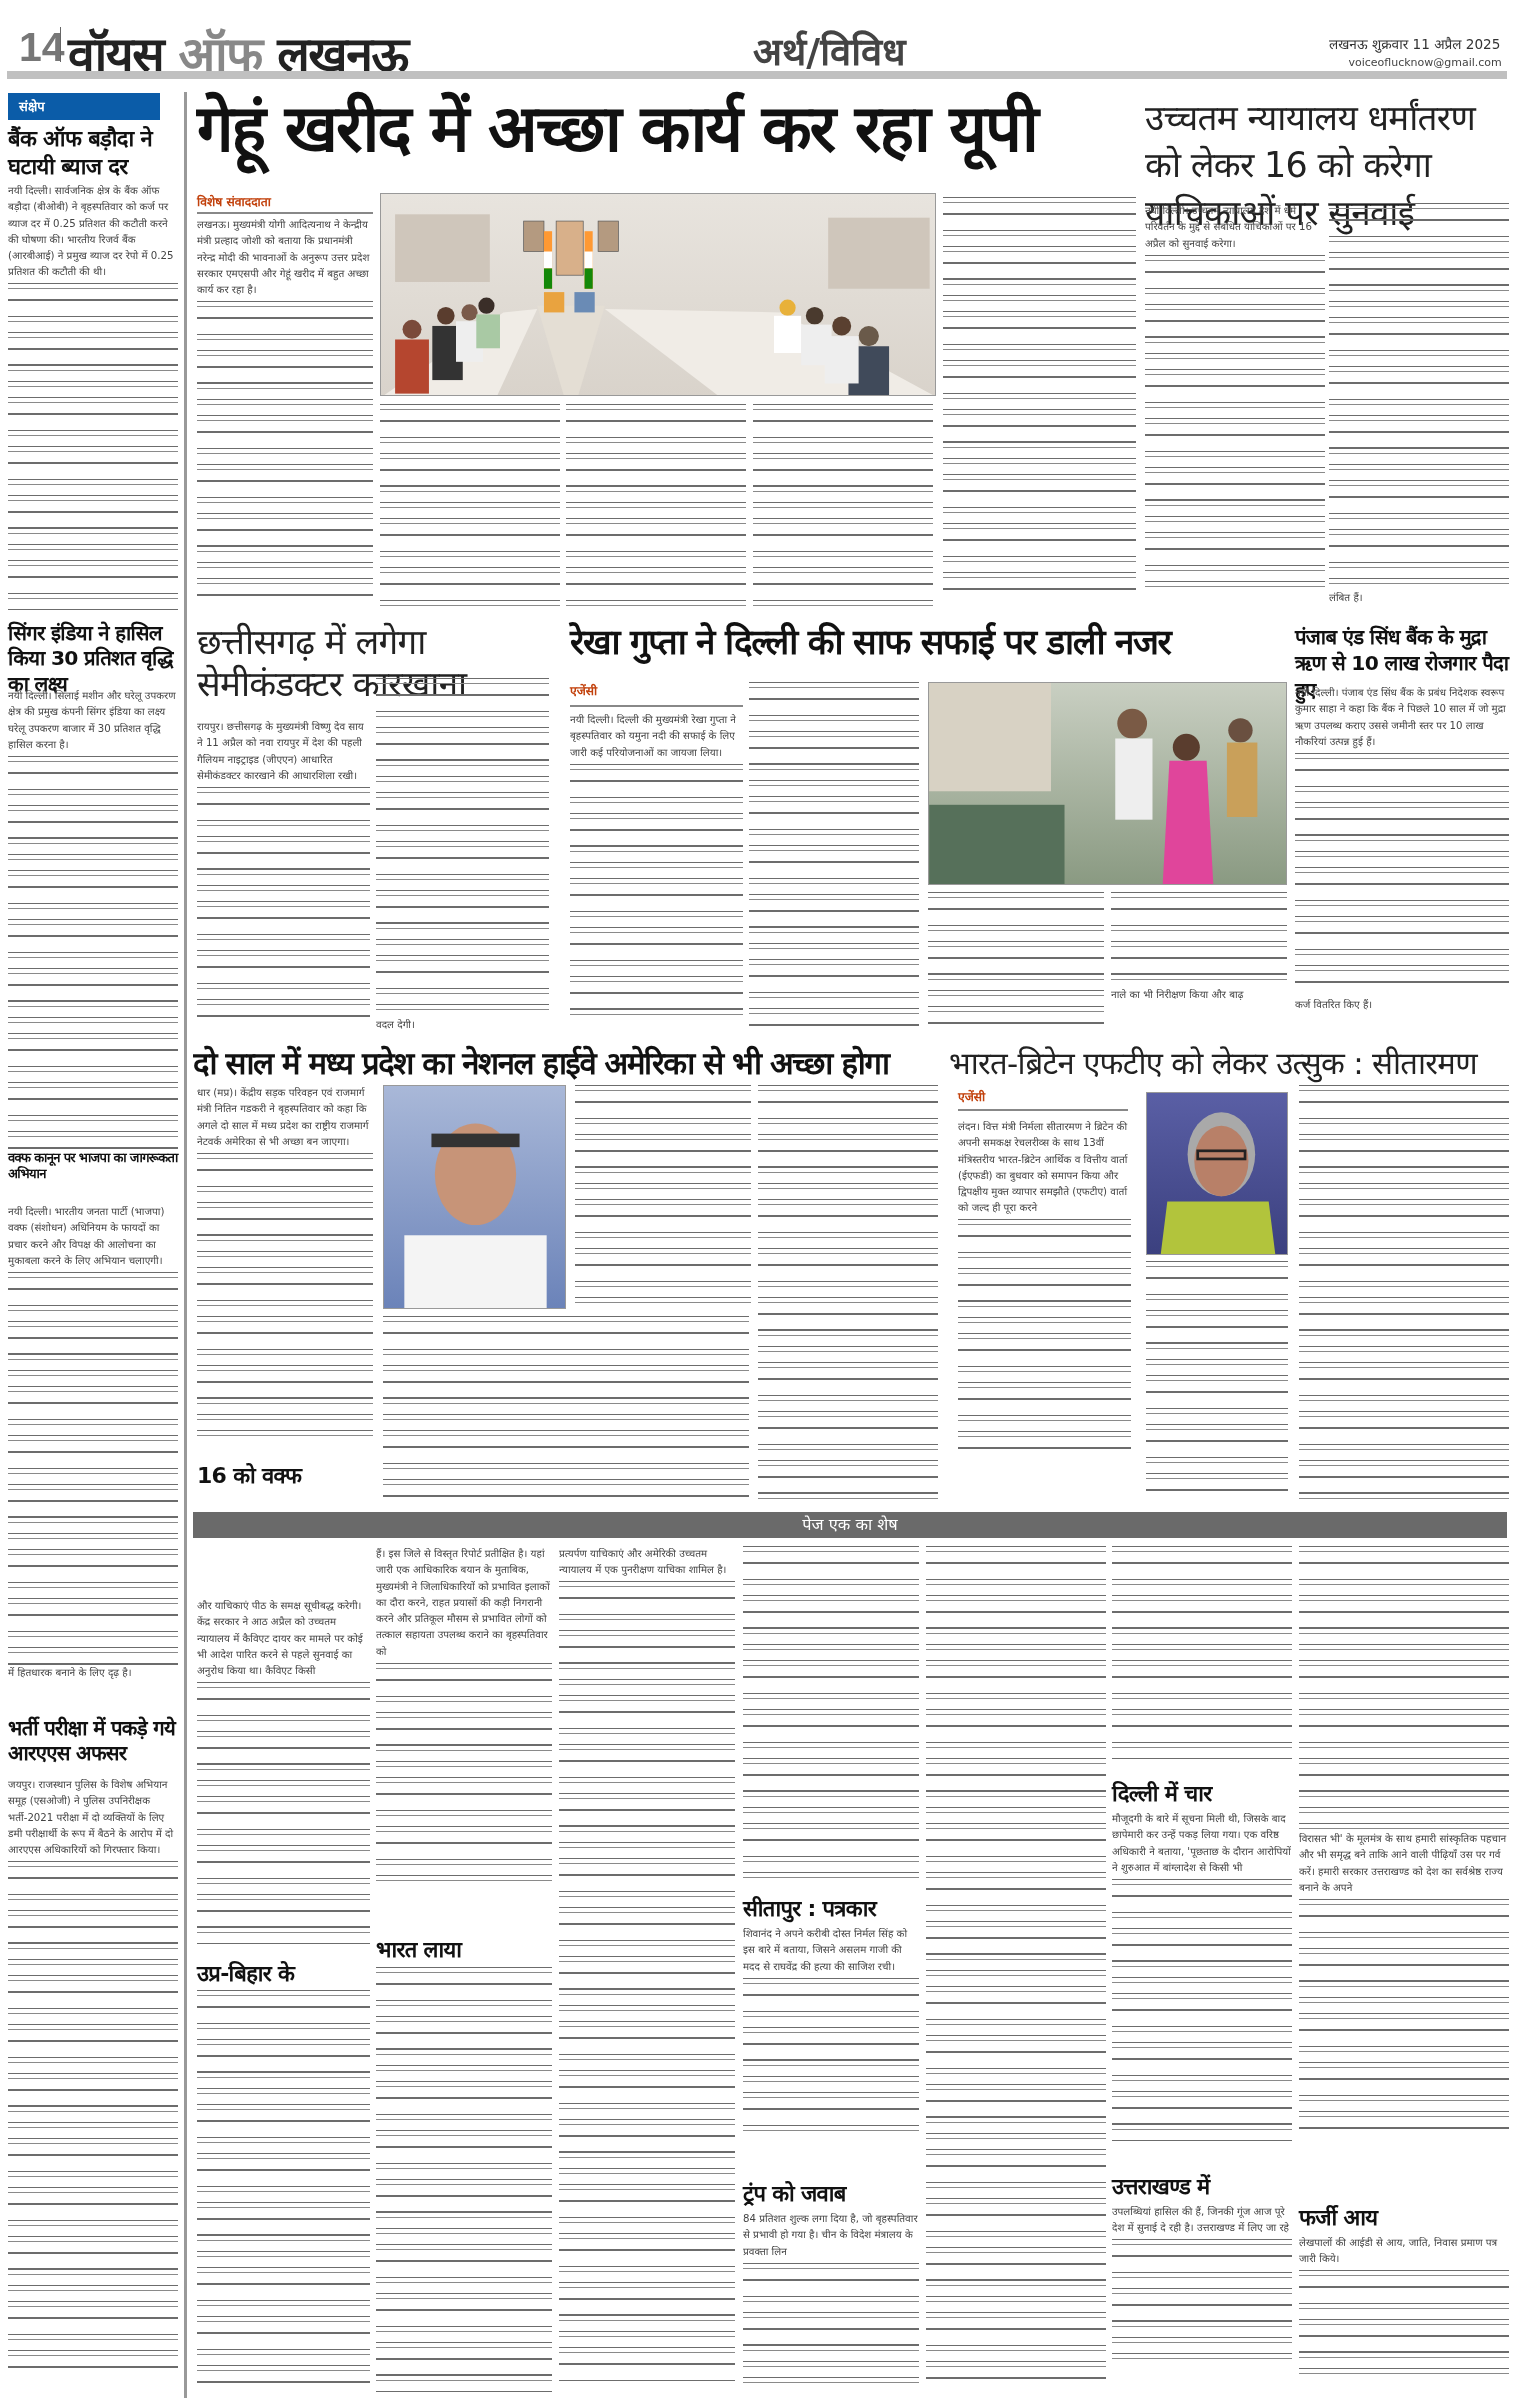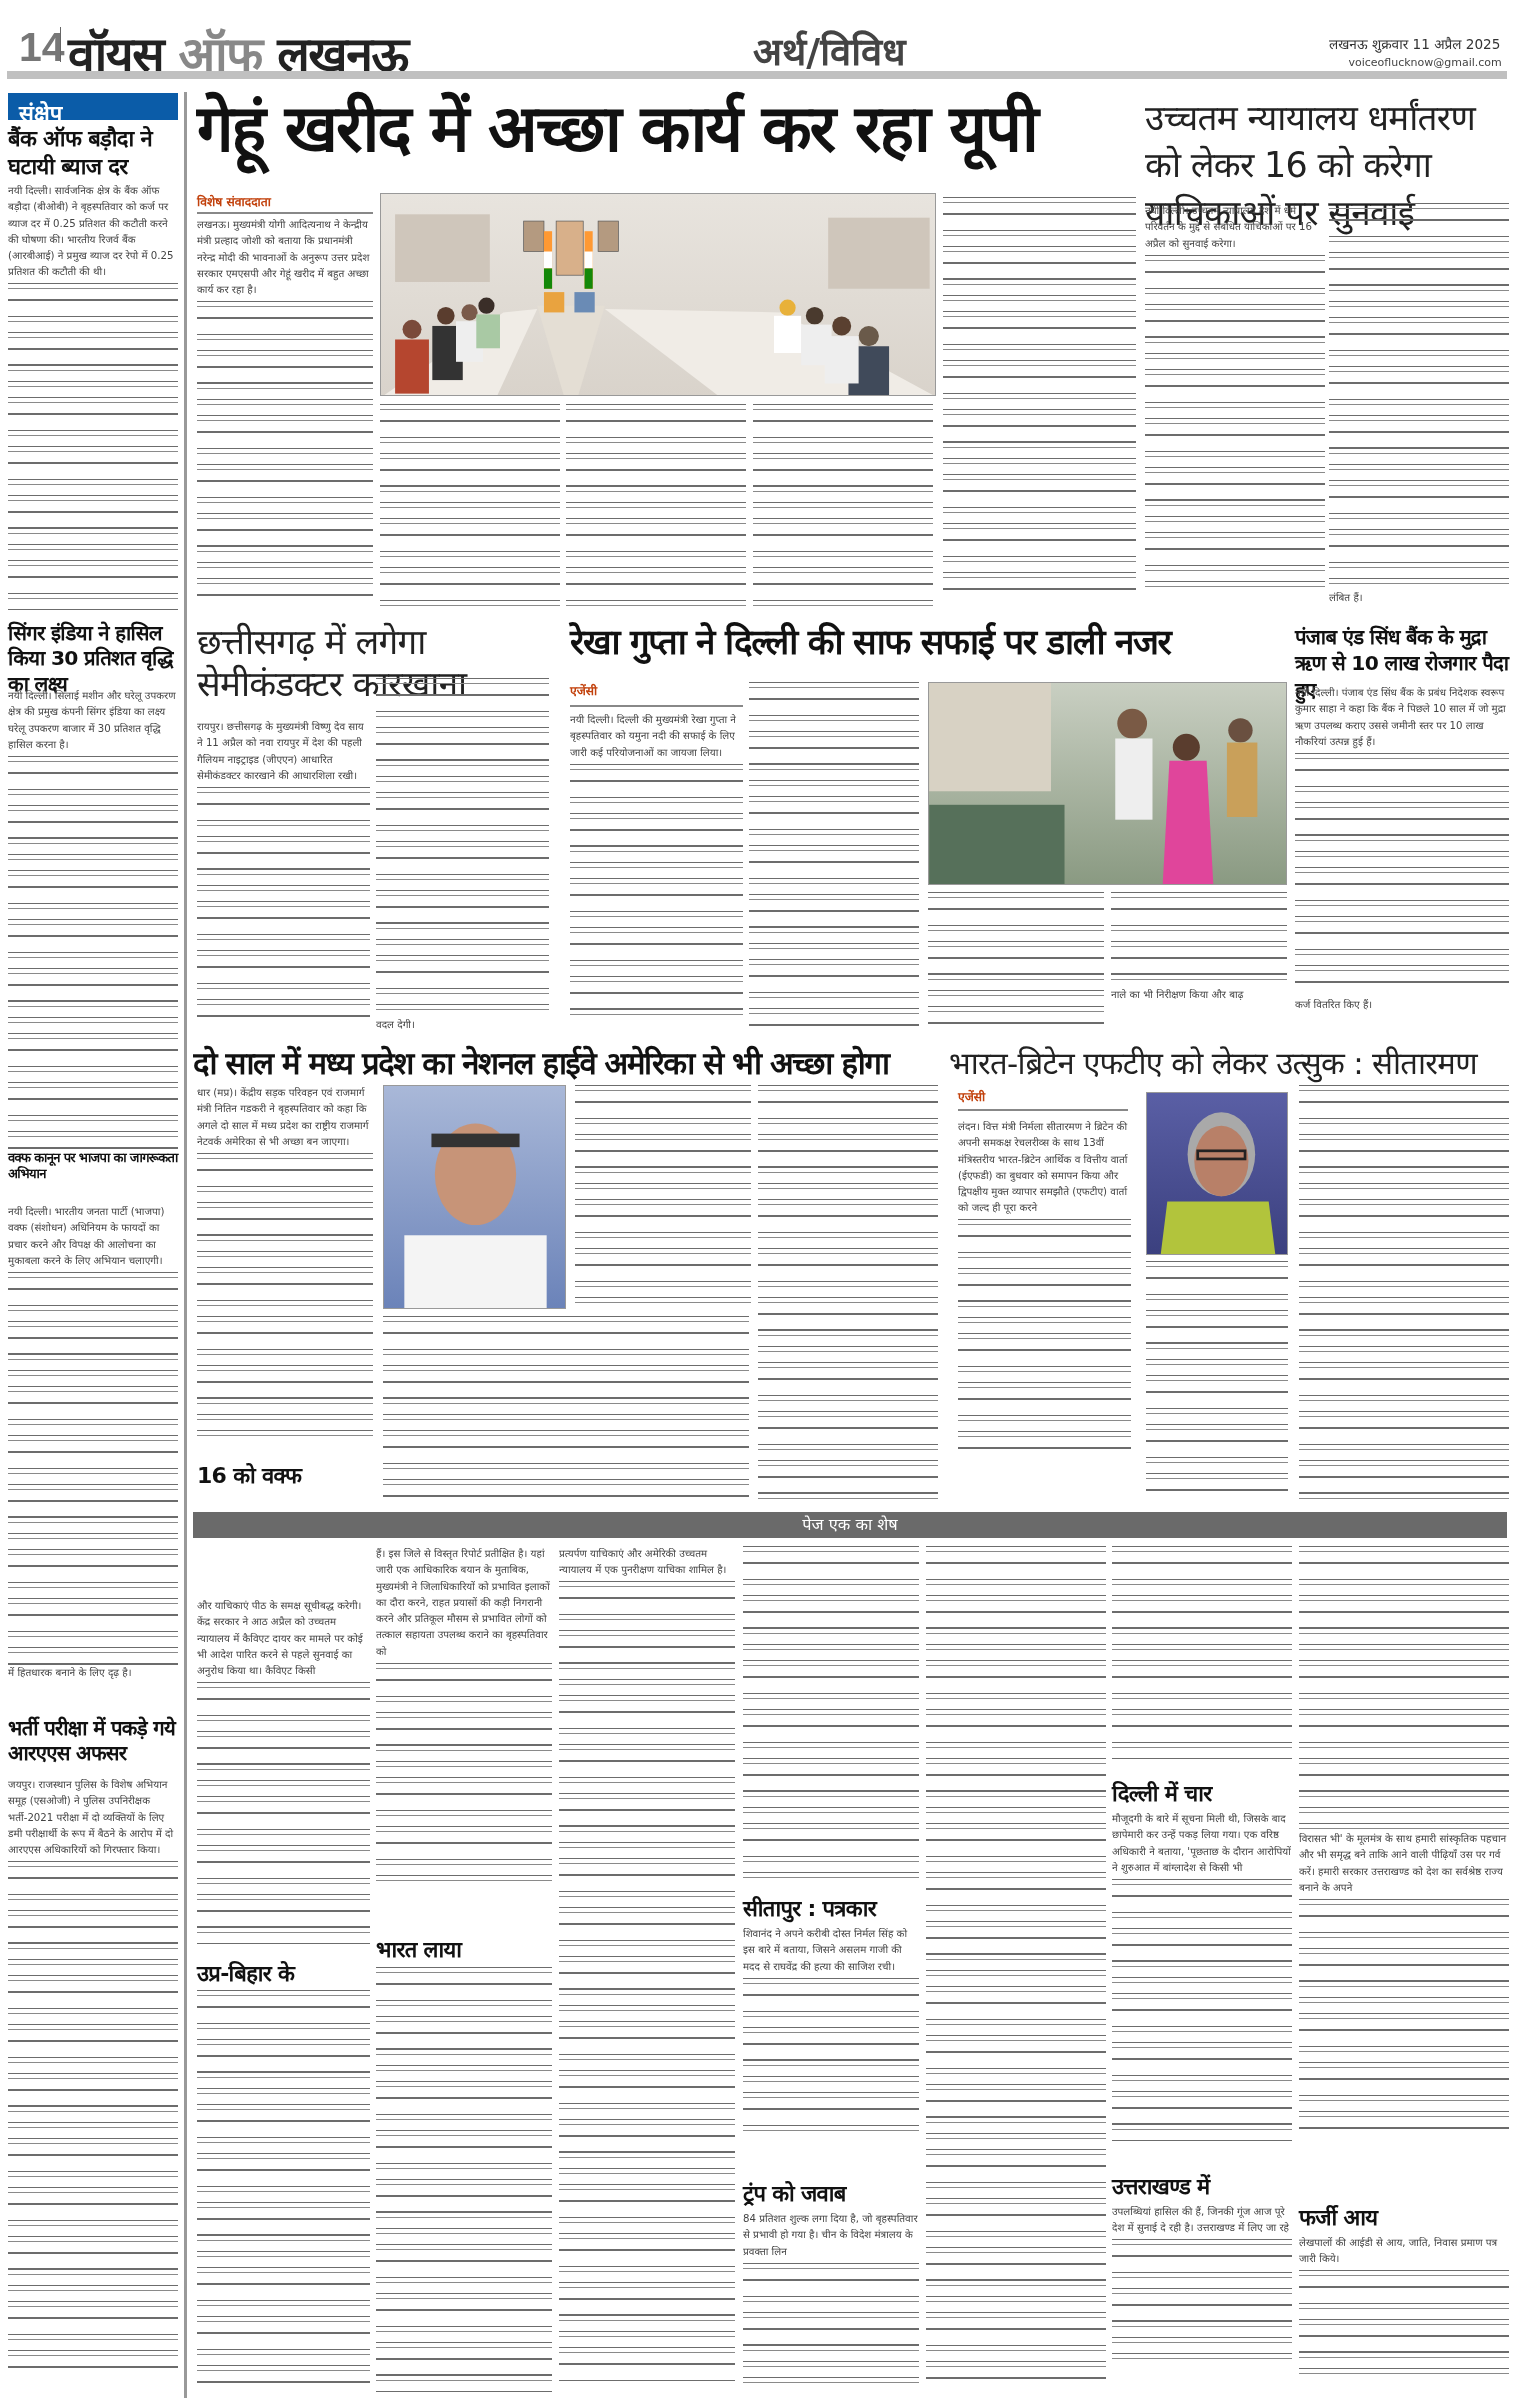--- a/index.html
+++ b/index.html
@@ -7,21 +7,21 @@
 .abs{position:absolute}
 .masthead-num{left:19px;top:24.4px;font-size:41px;font-weight:bold;color:#777;font-family:Liberation Sans, sans-serif}
 .masthead-divider{left:60px;top:27px;width:1.4px;height:35px;background:#666}
 .masthead-name{left:68px;top:20.3px;font-size:48px;font-weight:bold;color:#222;letter-spacing:-1.4px}
 .masthead-name .mid{color:#888}
 .section-name{left:753px;top:24.4px;font-size:38px;font-weight:bold;color:#444}
 .dateline{right:13.6px;top:34px;font-size:13.6px;color:#333;text-align:right}
 .email{right:12.2px;top:56px;font-size:11px;color:#444}
 .topbar{left:6.8px;top:71px;width:1500px;height:8.1px;background:#c0c0c0}
 .col-rule{width:2.7px;background:#999}
-.brief-tag{left:8.1px;top:93px;width:170px;height:27px;background:#0b5ca8;color:#fff;font-size:22px;padding:4.1px 11px;font-weight:bold}
+.brief-tag{left:8.1px;top:93px;width:152px;height:27px;background:#0b5ca8;color:#fff;font-size:13px;padding:4.1px 11px;font-weight:bold}
 .h-brief{font-size:22px;font-weight:bold;line-height:1.25;color:#111;letter-spacing:-0.7px}
 .lines{background:repeating-linear-gradient(to bottom,#6c6c6c 0,#6c6c6c 1.4px,transparent 1.4px,transparent 5.4px,#8a8a8a 5.4px,#8a8a8a 6.1px,transparent 6.1px,transparent 16.3px)}
 .txt{font-size:10.2px;line-height:16.3px;color:#444;overflow:hidden}
 .lead{font-size:65px;font-weight:bold;color:#111;letter-spacing:-2px;line-height:1.05}
 .h-right{font-size:35px;color:#222;line-height:1.35;letter-spacing:-0.7px}
 .h2{font-size:35px;color:#222;line-height:1.2;letter-spacing:-0.7px}
 .h-bold{font-size:35px;font-weight:bold;color:#111;letter-spacing:-1.4px}
 .byline{font-size:12.2px;font-weight:bold;color:#c2410c}
 .byline-rule{height:2.7px;background:#888}
 .photo{border:0.7px solid #999;overflow:hidden}

